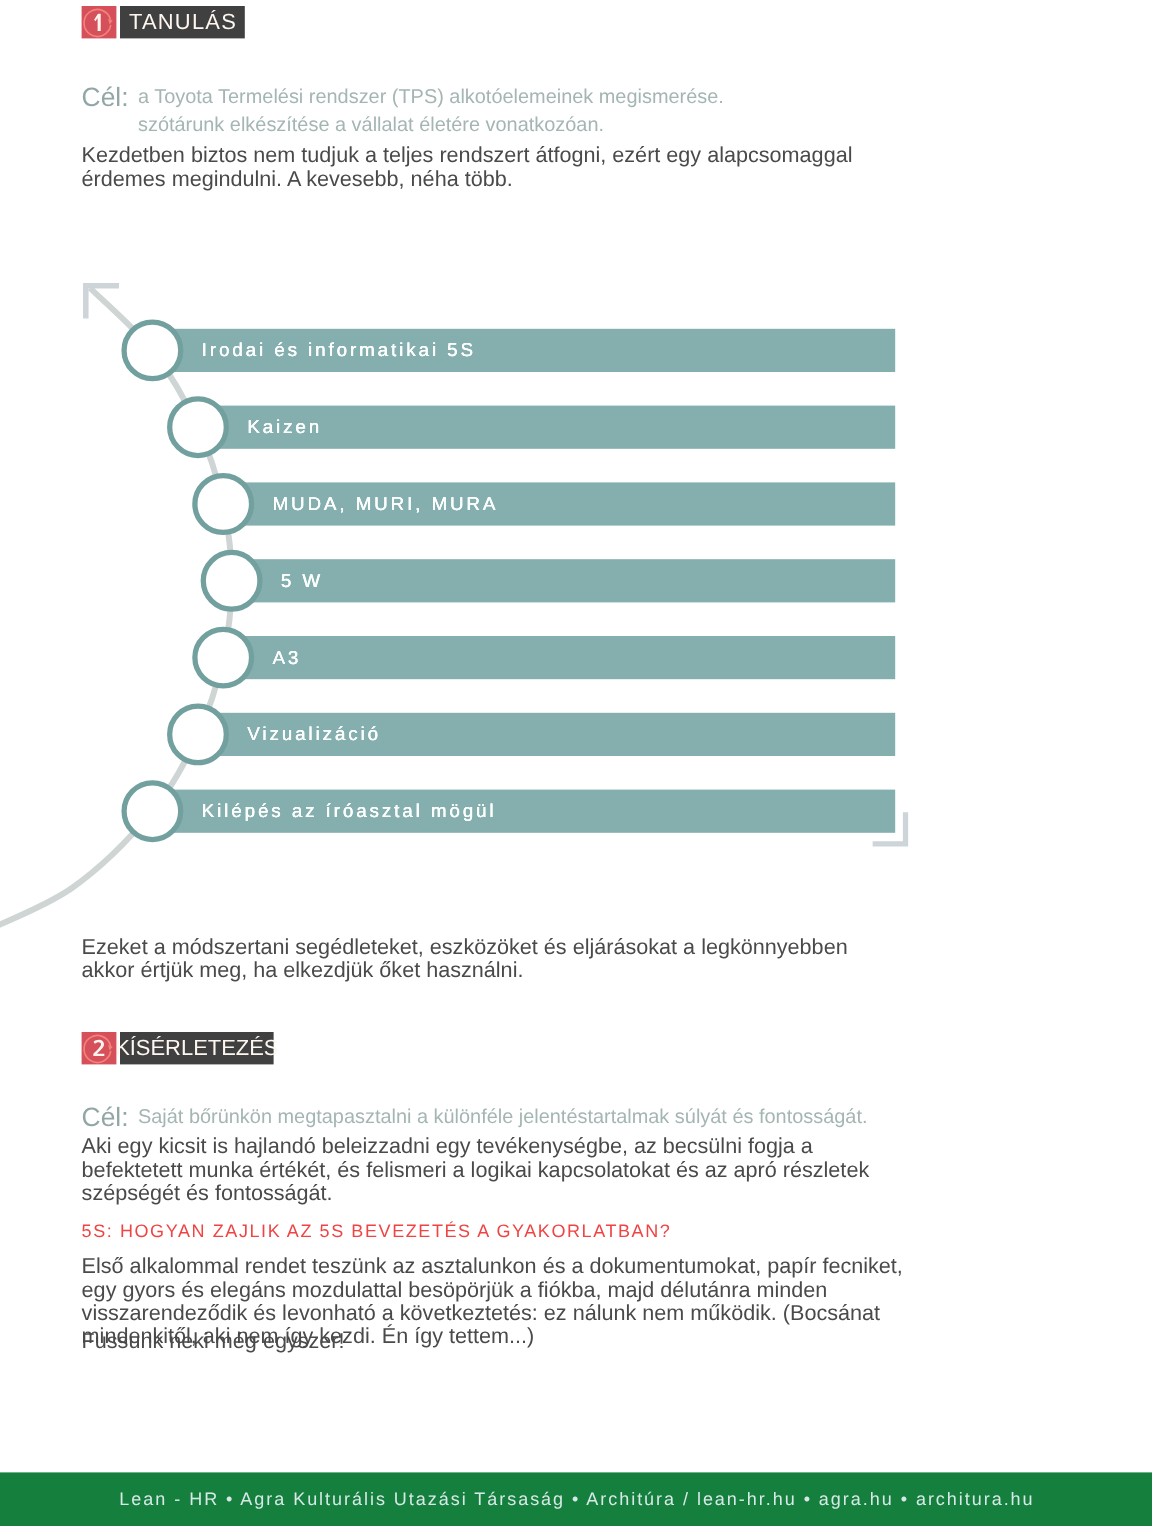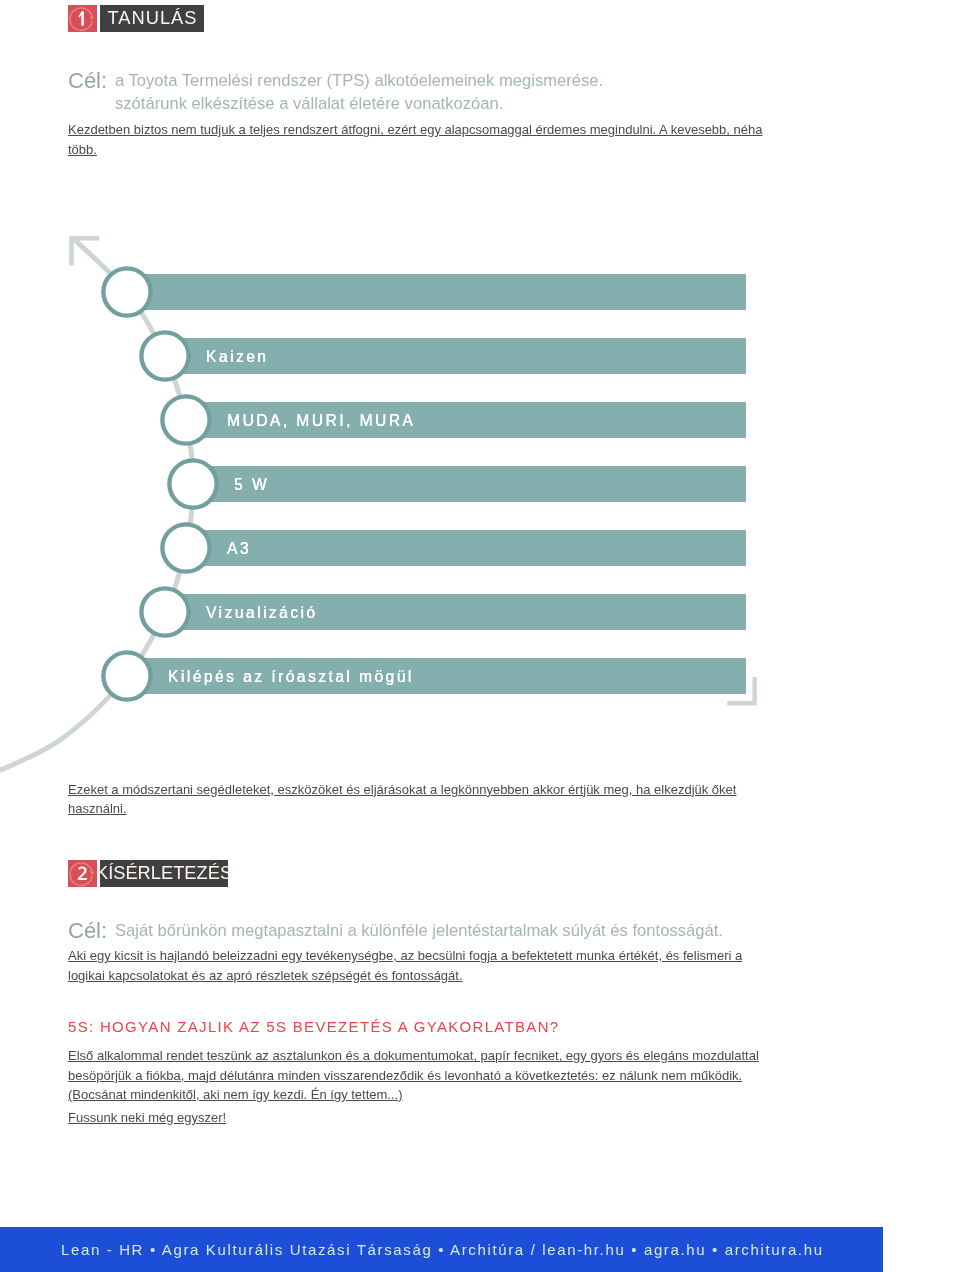--- a/index.html
+++ b/index.html
@@ -21,34 +21,34 @@
         display:flex;align-items:center;justify-content:center;
         color:#FDF1EC;font-size:20px;line-height:1;}
   .badge .label{position:absolute;top:0;height:27px;background:#404040;
         color:#FEF6F0;display:flex;align-items:center;justify-content:center;
         font-size:18.3px;line-height:1;white-space:nowrap;}
 
   
   .tx{position:absolute;margin:0;padding:0;}
   .goal{color:#A4B5B4;font-size:16.6px;line-height:22.2px;}
   .goal-lbl{color:#93A6A6;font-size:22px;line-height:22.2px;}
-  .body{color:#4A4A4A;font-size:13px;line-height:19.4px;text-decoration:underline;}
+  .body{color:#4A4A4A;font-size:18px;line-height:19.4px;}
   .body.j{text-align:justify;text-justify:inter-word;}
   .subhead{color:#ef4444;font-size:15px;letter-spacing:1.32px;line-height:19.4px;
            white-space:nowrap;}
 
   
   #diagram{position:absolute;left:0;top:0;width:960px;height:1272px;}
   .bar{position:absolute;background:#85AFAF;height:36px;}
   .barlabel{position:absolute;color:#FCFEFE;font-size:15.6px;letter-spacing:2.45px;
             line-height:36px;white-space:nowrap;
             text-shadow:0 0 0.35px #FCFEFE, 0.3px 0 0.2px #FCFEFE;}
 
   
-  .footer{position:absolute;left:0;width:883px;background:#1d4ed8;
+  .footer{position:absolute;left:0;width:960px;background:#15803d;
           display:flex;align-items:center;justify-content:center;text-align:center;}
   .footer span{color:#D8E8E8;font-size:15px;letter-spacing:1.64px;
                text-indent:1.64px;}
 </style>
 </head>
 <body>
 
 <div class="page">
 
   <div class="badge" style="left:68px;top:5px;width:137px;">
@@ -71,20 +71,21 @@
   <p class="tx body" style="left:68px;top:120.3px;width:695px;">Kezdetben biztos nem tudjuk a teljes rendszert átfogni, ezért egy alapcsomaggal érdemes megindulni. A kevesebb, néha több.</p>
 
   <div id="diagram">
       <svg width="960" height="1272" viewBox="0 0 960 1272" style="position: absolute; left: 0px; top: 0px;">
         <path d="M 75 240 C 84 249 112.5 273.2 127 292 C 141.5 310.8 155.2 334.7 165 356 C 174.8 377.3 181.3 398.7 186 420 C 190.7 441.3 193 462.7 193 484 C 193 505.3 190.7 526.7 186 548 C 181.3 569.3 174.8 590.7 165 612 C 155.2 633.3 144.5 654.7 127 676 C 109.5 697.3 84.5 722.8 60 740 C 35.5 757.2 -6.7 772.5 -20 779" fill="none" stroke="#CED5D4" stroke-width="5"></path>
         <path d="M 71.5 265.4 L 71.5 238.2 L 99.2 238.2" fill="none" stroke="#CED5D9" stroke-width="4.6"></path>
         <path d="M 754.6 676.9 L 754.6 703.2 L 727.2 703.2" fill="none" stroke="#CED5D9" stroke-width="4.4"></path>
       </svg>
       <div style="position: absolute; left: 0px; top: 0px; width: 960px; height: 1272px;">
         <div class="bar" style="left: 144px; top: 274px; width: 602px;"></div>
+        <div class="barlabel" style="left: 168px; top: 275px;">Irodai és informatikai 5S</div>
         <div class="bar" style="left: 182px; top: 338px; width: 564px;"></div>
         <div class="barlabel" style="left: 206px; top: 339px;">Kaizen</div>
         <div class="bar" style="left: 203px; top: 402px; width: 543px;"></div>
         <div class="barlabel" style="left: 227px; top: 403px;">MUDA, MURI, MURA</div>
         <div class="bar" style="left: 210px; top: 466px; width: 536px;"></div>
         <div class="barlabel" style="left: 234px; top: 467px;">5 W</div>
         <div class="bar" style="left: 203px; top: 530px; width: 543px;"></div>
         <div class="barlabel" style="left: 227px; top: 531px;">A3</div>
         <div class="bar" style="left: 182px; top: 594px; width: 564px;"></div>
         <div class="barlabel" style="left: 206px; top: 595px;">Vizualizáció</div>

